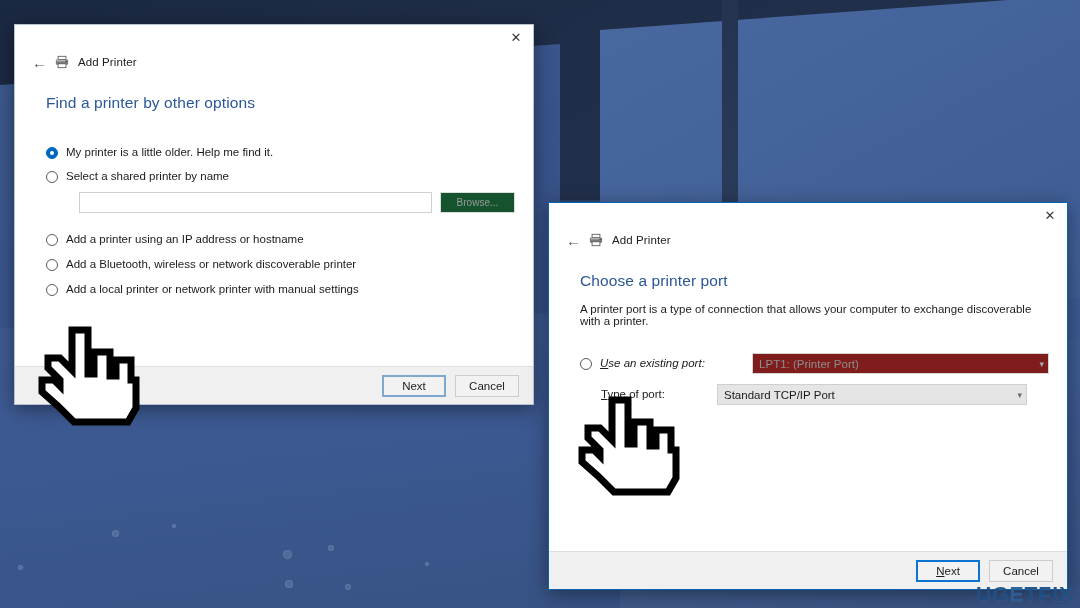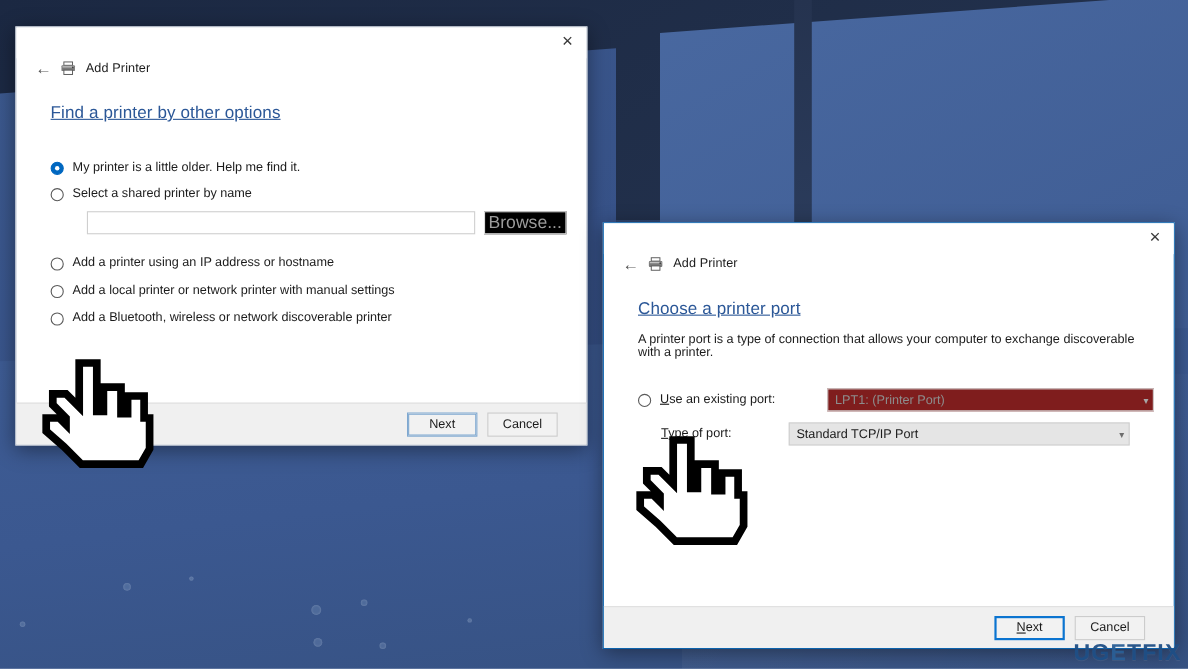--- a/index.html
+++ b/index.html
@@ -119,21 +119,20 @@
     position: relative;
     overflow: hidden;
   }
   .page-head {
     color: #2b5797;
     font-size: 15.5px;
     font-weight: 400;
     margin-top: 21px;
     margin-left: 13px;
     letter-spacing: 0.1px;
-    text-decoration: underline;
   }
   .page-sub {
     color: #1b1b1b;
     font-size: 11.5px;
     margin-top: 13px;
     margin-left: 13px;
   }
 
   
   .radio-row {
@@ -177,23 +176,23 @@
     font-size: 11.5px;
     padding: 0 5px;
     color: #1b1b1b;
     font-family: "Liberation Sans", sans-serif;
     outline: none;
   }
   .browse-btn {
     height: 21px;
     width: 76px;
     border: 1px solid #dcdcdc;
-    background: #000000;
+    background: #14532d;
     color: #9b9b9b;
-    font-size: 16px;
+    font-size: 10px;
     font-family: "Liberation Sans", sans-serif;
     cursor: default;
   }
   .example-text {
     font-size: 11px; color: #1b1b1b; line-height: 13.5px;
   }
 
   .combo {
     height: 21px;
     border: 1px solid #cfcfcf;
@@ -213,21 +212,21 @@
   .caret { font-size: 9px; color: #6d6d6d; }
   .combo.disabled .caret { color: #a8a8a8; }
 
   
   .footer {
     flex: 0 0 38px;
     background: #f0f0f0;
     border-top: 1px solid #dfdfdf;
     display: flex; align-items: center; justify-content: flex-end;
     gap: 9px;
-    padding-right: 26px;
+    padding-right: 14px;
   }
   .btn {
     min-width: 64px; height: 22px;
     font-size: 11.5px;
     font-family: "Liberation Sans", sans-serif;
     background: #f2f2f2;
     border: 1px solid #cccccc;
     color: #1b1b1b;
     cursor: pointer;
   }
@@ -313,26 +312,26 @@
       </div>
 
 
       <div class="radio-row" style="margin-top:20px;">
         <span class="radio"></span>
         <span class="radio-label">Add a printer using an IP address or hostname</span>
       </div>
 
       <div class="radio-row" style="margin-top:12px;">
         <span class="radio"></span>
-        <span class="radio-label">Add a local printer or network printer with manual settings</span>
+        <span class="radio-label">Add a Bluetooth, wireless or network discoverable printer</span>
       </div>
 
       <div class="radio-row" style="margin-top:12px;">
         <span class="radio"></span>
-        <span class="radio-label">Add a Bluetooth, wireless or network discoverable printer</span>
+        <span class="radio-label">Add a local printer or network printer with manual settings</span>
       </div>
     </div>
 
     <div class="footer">
       <button class="btn focus-thin">Next</button>
       <button class="btn">Cancel</button>
     </div>
   </div>
 
   <div class="win win-active" style="left:548px; top:202px; width:520px; height:388px;">
@@ -354,21 +353,21 @@
       </span>
       <span class="app-title">Add Printer</span>
     </div>
 
     <div class="win-body">
 
       <div class="page-head">Choose a printer port</div>
       <div class="page-sub">A printer port is a type of connection that allows your computer to exchange discoverable with a printer.</div>
 
       <div style="display:flex; align-items:center; margin-top:26px;">
-        <div class="radio-row" style="width:180px;">
+        <div class="radio-row" style="width:180px;font-style:italic;">
           <span class="radio"></span>
           <span class="radio-label"><span class="acc">U</span><span>se an existing port:</span></span>
         </div>
         <div class="combo disabled" style="width:310px;">
           <span>LPT1: (Printer Port)</span>
           <span class="caret">▾</span>
         </div>
       </div>
 
 

